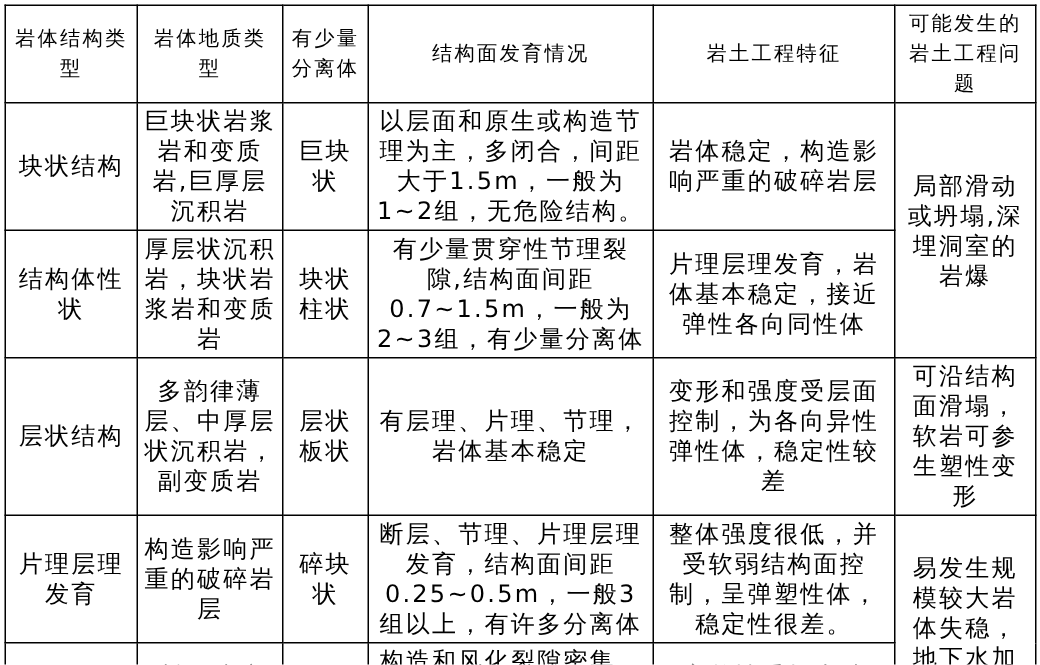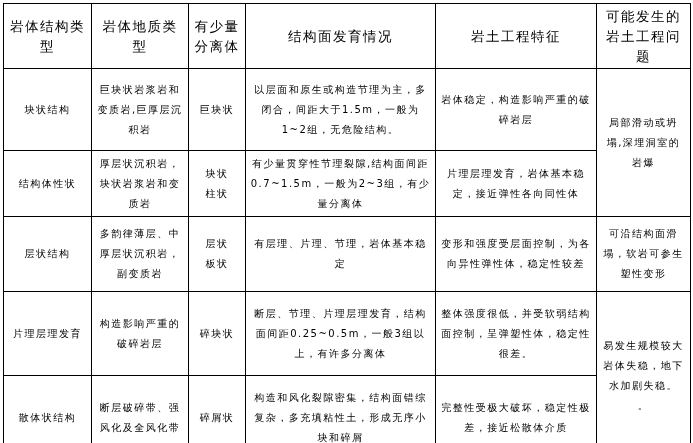--- a/index.html
+++ b/index.html
@@ -23,21 +23,21 @@
     table-layout: fixed;
     width: 687px;
     height: 437px;
     background: #ffffff;
   }
   table.rock-table th,
   table.rock-table td {
     border: 1px solid #000000;
     text-align: center;
     vertical-align: middle;
-    font-size: 10px;
+    font-size: 16px;
     font-weight: normal;
     line-height: 20px;
     letter-spacing: 1.5px;
     padding: 2px 4px;
     box-sizing: border-box;
     white-space: pre-line;
     overflow: hidden;
   }
   table.rock-table th {
     font-size: 13.5px;

